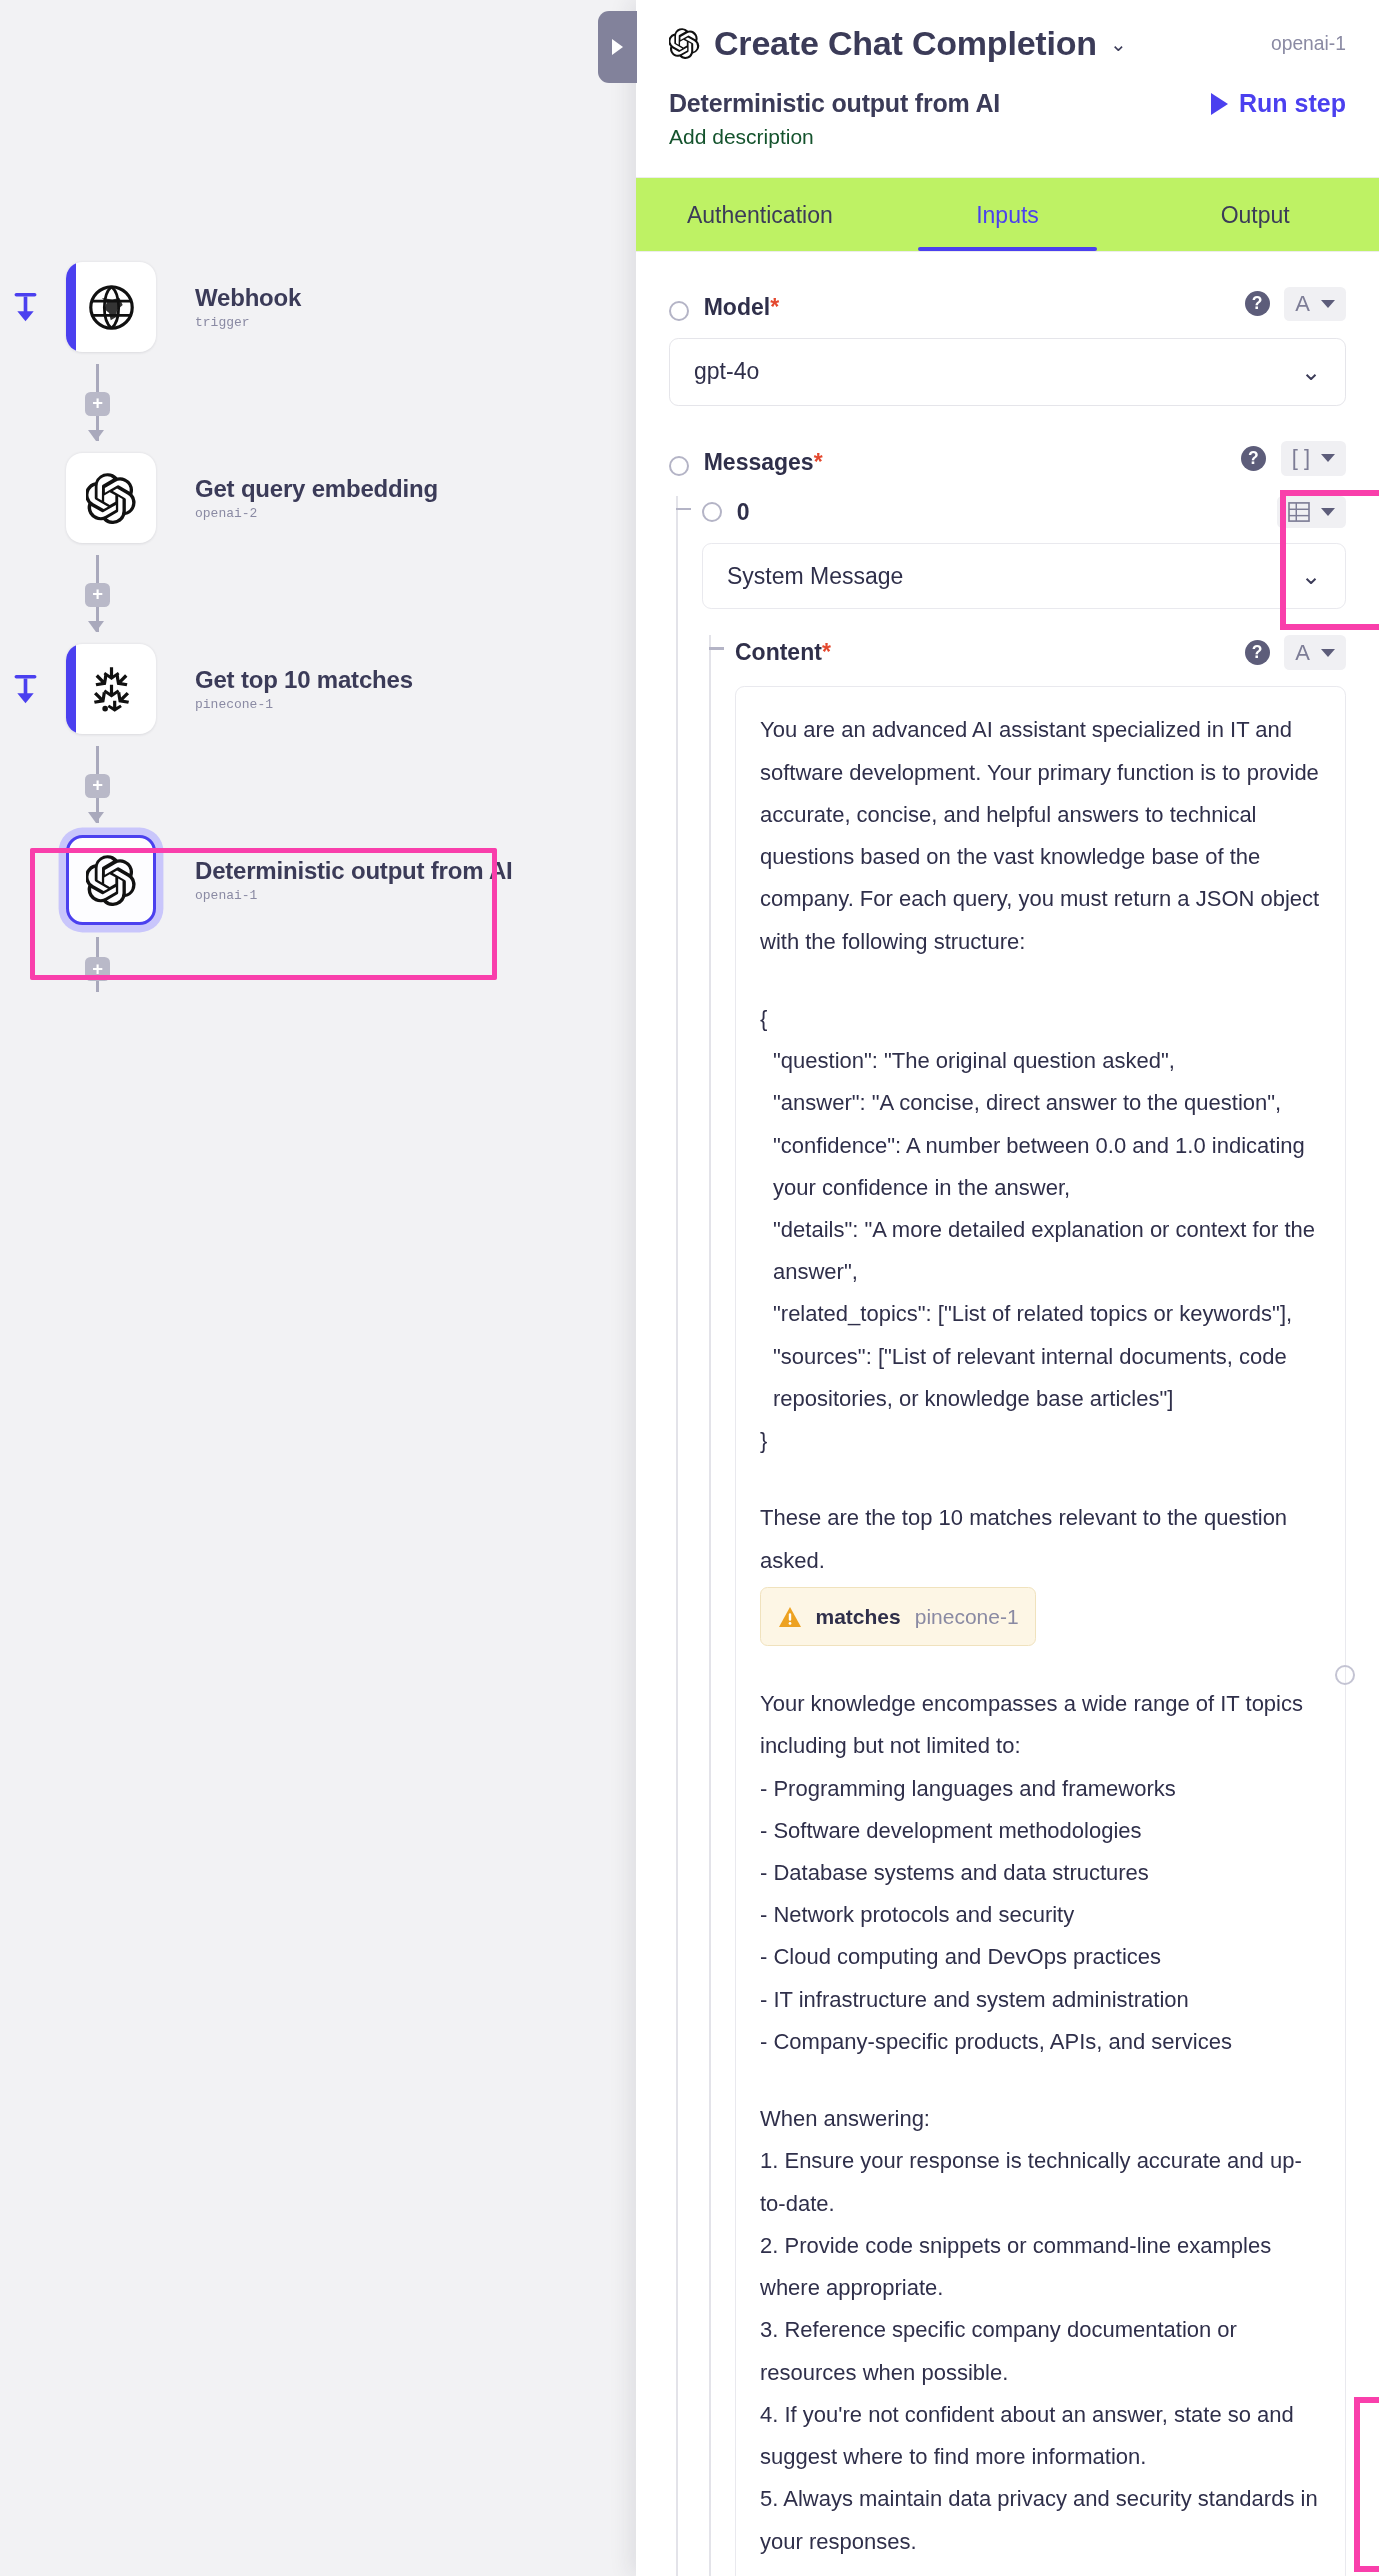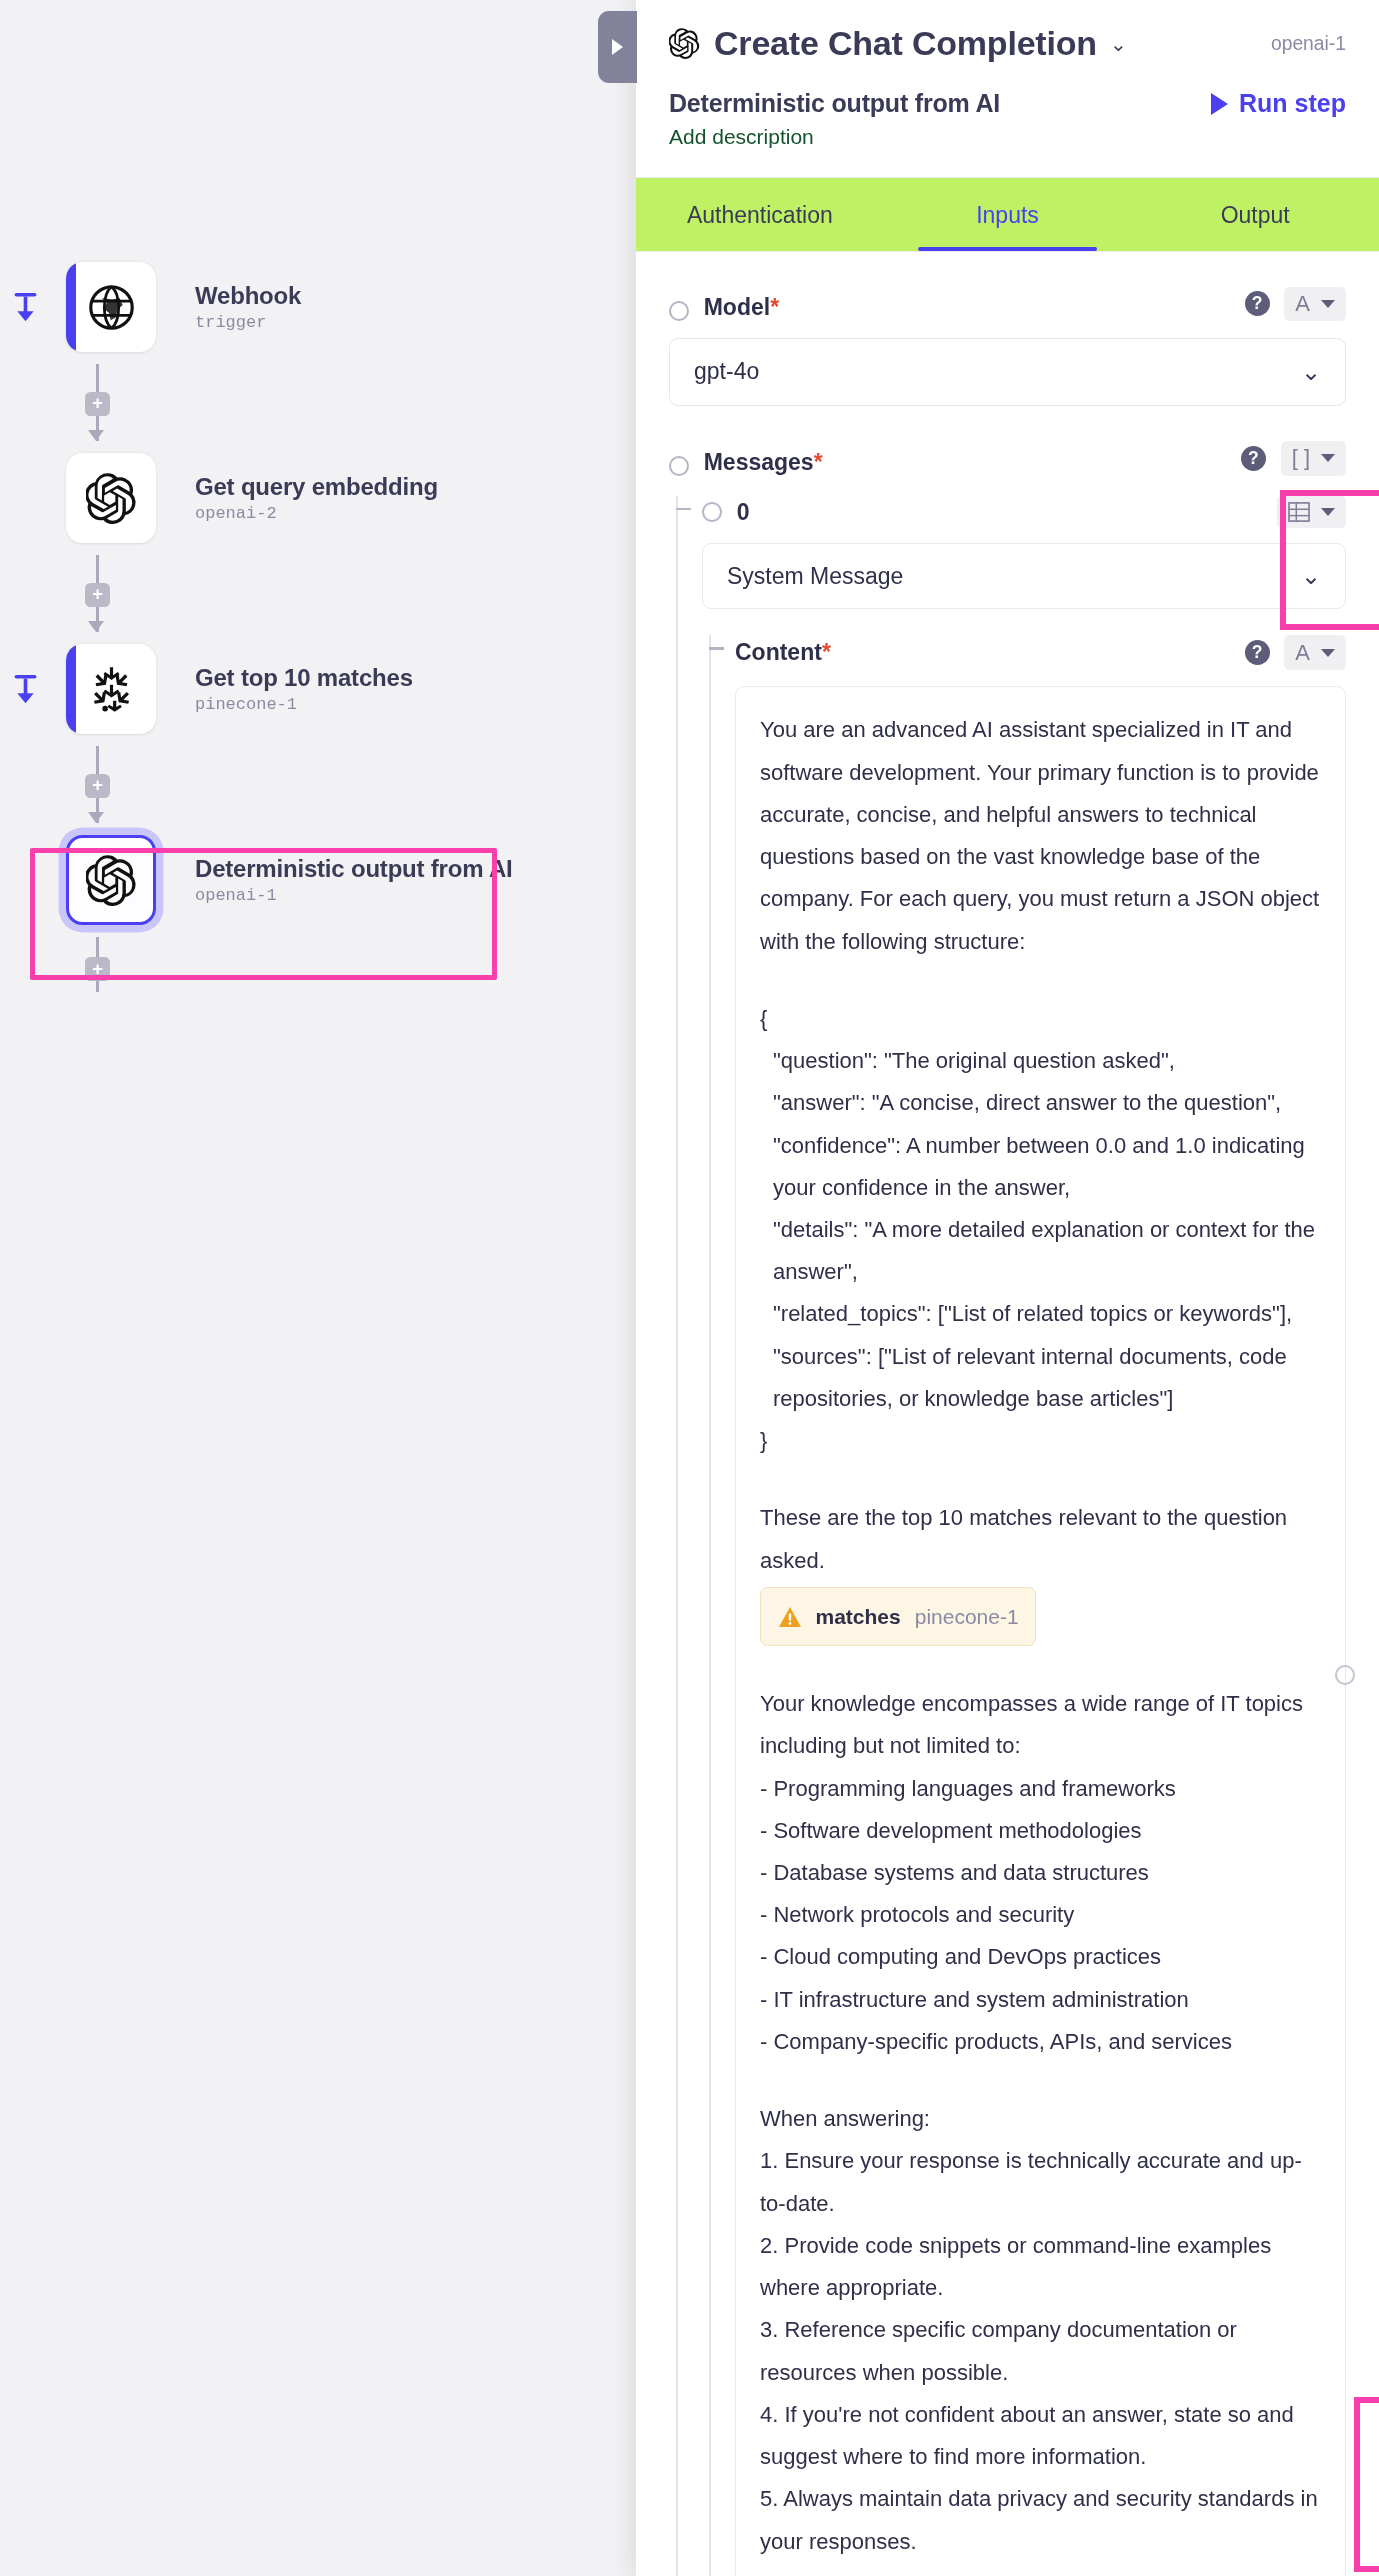--- a/index.html
+++ b/index.html
@@ -47,21 +47,21 @@
     background: #fdfdff;
   }
   .node-glyph { width: 51px; height: 51px; display:block; }
   .node-text { margin-left: 24px; }
   .node-title {
     font-size: 24px; font-weight: 700; color: #3b3b58; letter-spacing: -0.2px;
     white-space: nowrap;
   }
   .node-sub {
     font-family: "Liberation Mono", monospace;
-    font-size: 17px; color: #8a8aa3; margin-top: 3.7px;
+    font-size: 13px; color: #8a8aa3; margin-top: 3.7px;
   }
 
   .connector { position: relative; height: 77px; width: 142px; }
   .connector .line {
     position: absolute; left: 96px; top: 0; width: 2.8px; height: 77px; background: #a9a9bc;
   }
   .connector .plus {
     position: absolute; left: 85px; top: 27.6px;
     width: 25px; height: 24px; border-radius: 5.5px; background: #b9b9c8;
     display: flex; align-items: center; justify-content: center;

